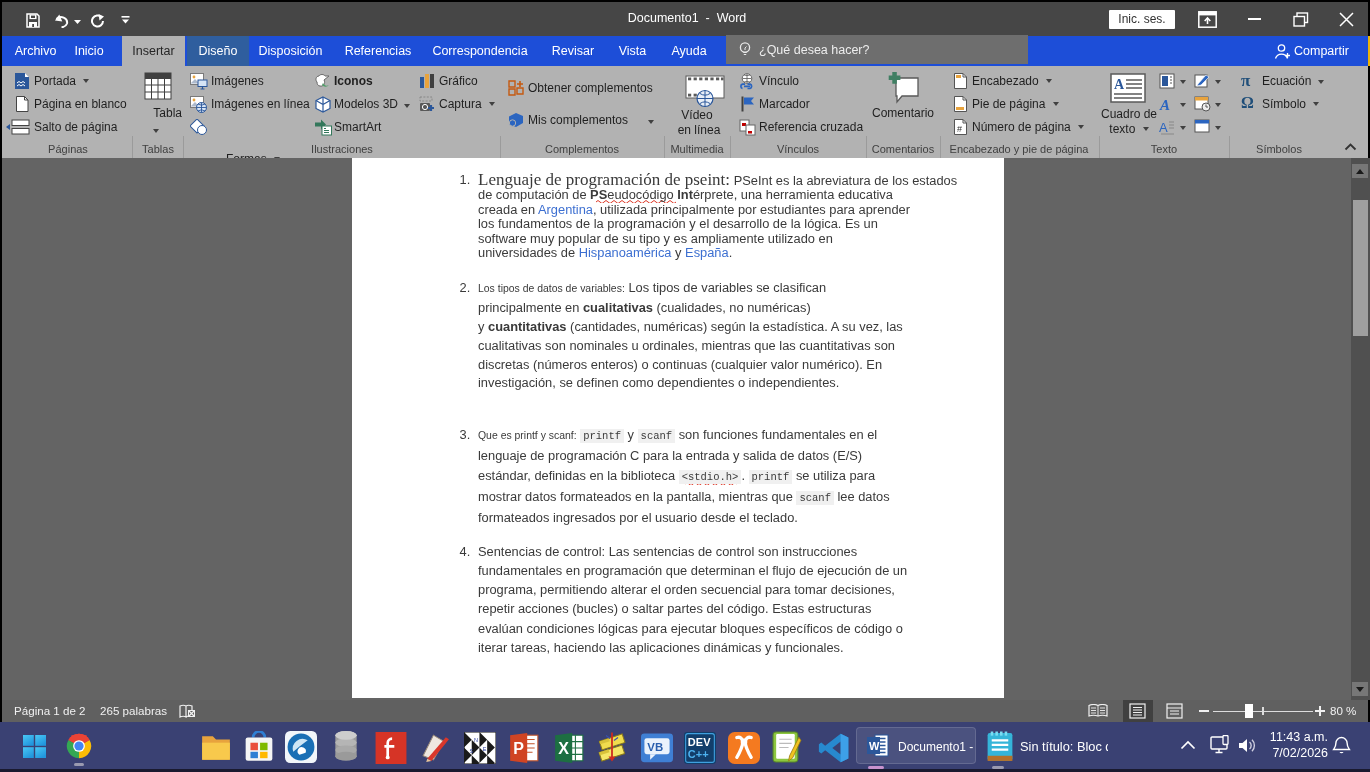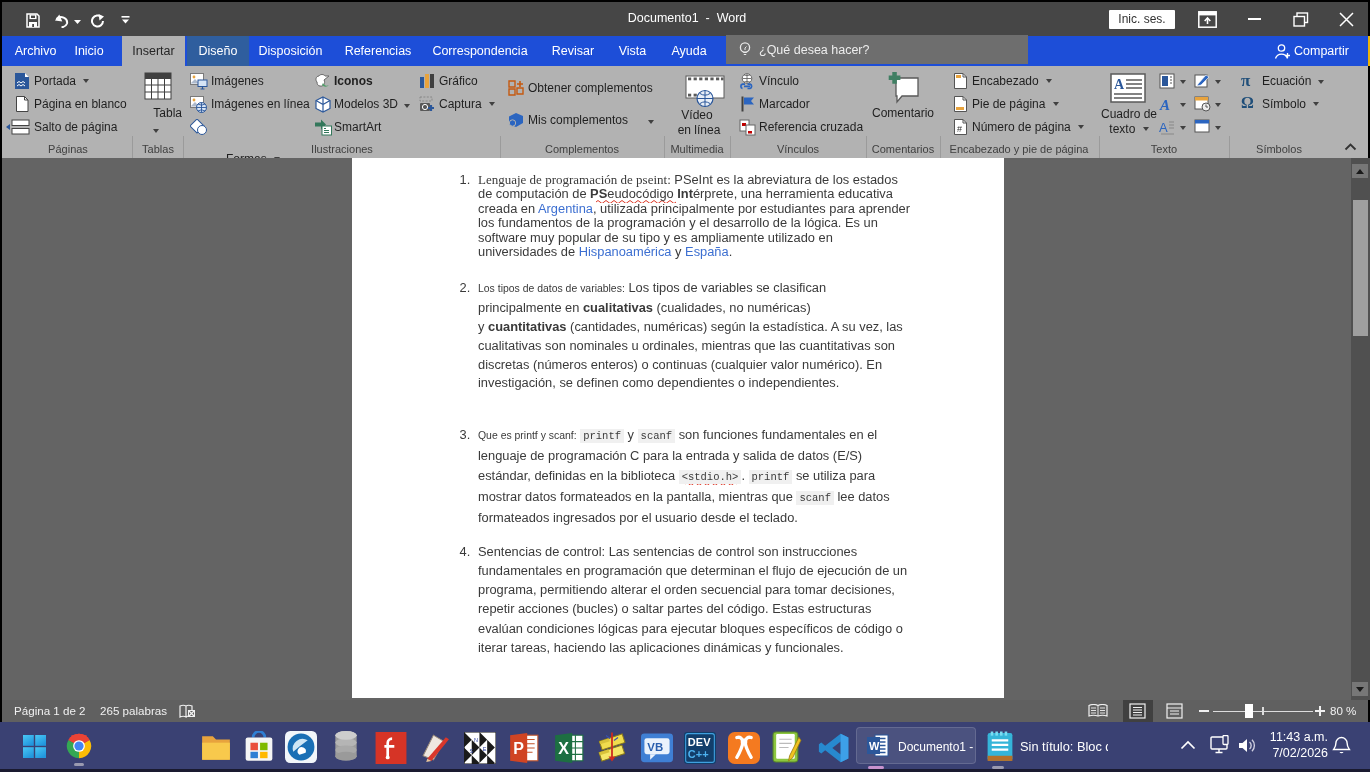--- a/index.html
+++ b/index.html
@@ -18,21 +18,21 @@
   
   #docarea{left:0,top:158px;left:0;top:158px;width:1370px;height:542px;background:#646464;border-left:2px solid #000;border-right:2px solid #000;box-sizing:border-box;}
   #page{position:absolute;left:350px;top:0px;width:652px;height:540px;background:#fff;}
   #scrollbar{position:absolute;left:1349px;top:0;width:19px;height:542px;background:#505050;}
   .doctext{position:absolute;color:#3a3a3a;font-size:12.85px;width:480px;}
   .num{position:absolute;left:-18.5px;}
   .blue{color:#3c6fd1;}
   b{font-weight:bold;}
   .sq{}
   .code{font-family:"Liberation Mono",monospace;font-size:10.5px;background:#f0f0f0;padding:1px 3px;letter-spacing:0px;}
-  .serifpre{font-family:"Liberation Serif",serif;font-size:13px;}
+  .serifpre{font-family:"Liberation Serif",serif;font-size:17px;}
   .smallpre{font-size:10.45px;}
   
   #statusbar{left:0;top:700px;width:1370px;height:22px;background:#606060;color:#f0f0f0;font-size:11.6px;border-left:2px solid #000;border-right:2px solid #000;box-sizing:border-box;}
   
   #taskbar{left:0;top:722px;width:1370px;height:50px;background:#3a4173;}
   .tbico{position:absolute;top:731px;width:32px;height:32px;}
 </style>
 </head>
 <body>
 <div id="titlebar" class="abs">

